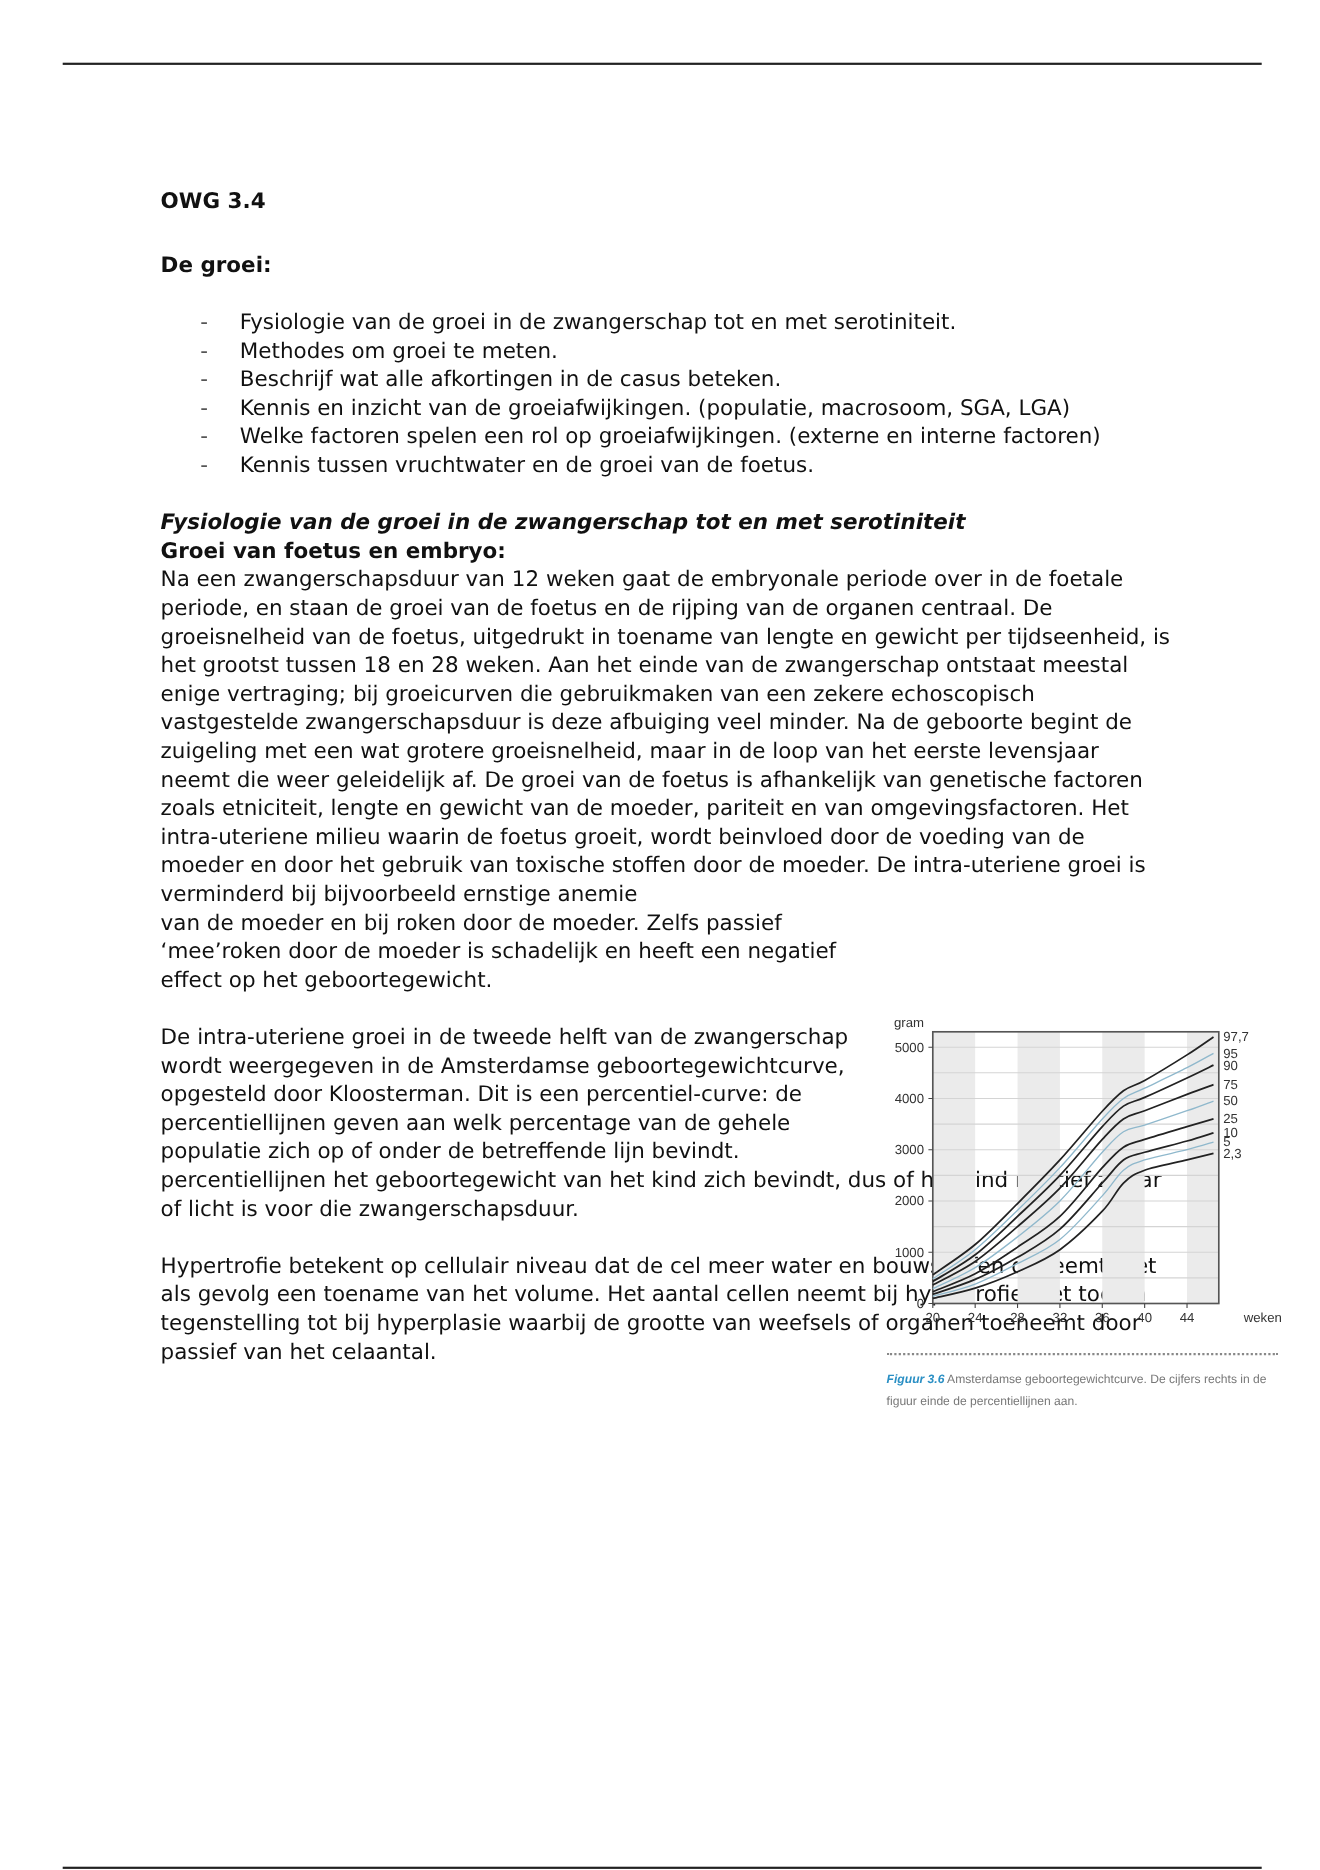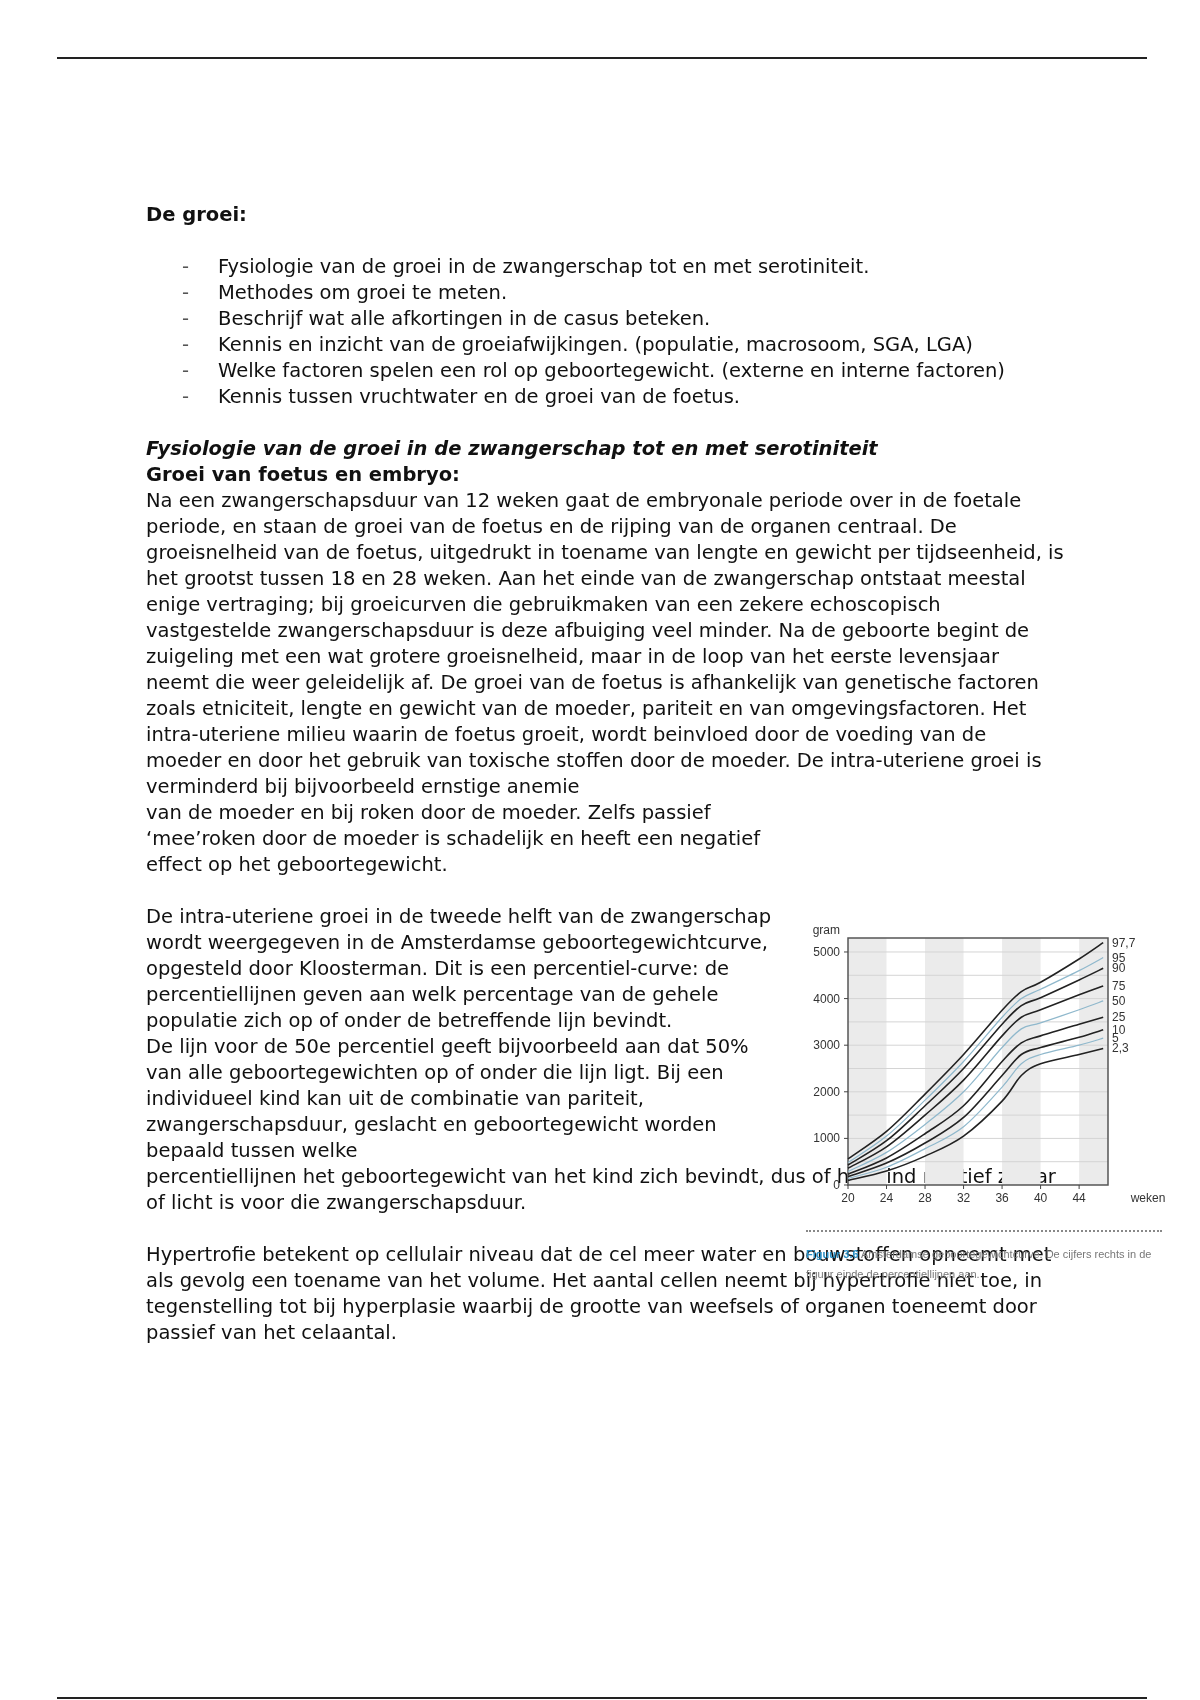--- a/index.html
+++ b/index.html
@@ -17,46 +17,46 @@
   ul.tasks li::before { content:"-"; position:absolute; left:-36px; color:#555; }
   .it { font-weight:bold; font-style:italic; }
   p { margin:0; }
   .gap { height:26px; }
   .narrow { width:640px; }
   .figure { position:absolute; left:798px; top:918px; width:372px; height:370px; }
   .figure svg { display:block; }
   .fig-sep { position:absolute; left:8px; top:312px; width:356px; border-top:2px dotted #888; }
   .caption { position:absolute; left:8px; top:326px; width:360px; font-size:11px; line-height:20px; color:#777;
              font-family:"Liberation Sans", sans-serif; }
-  .caption .fl { color:#2a8fc4; font-weight:bold; }
+  .caption .fl { color:#2a8fc4; font-weight:bold; font-style:italic; }
   .ticklbl { font-family:"Liberation Sans", sans-serif; font-size:12px; fill:#333; }
   .pctlbl { font-family:"Liberation Sans", sans-serif; font-size:12px; fill:#333; }
 </style>
 </head>
 <body>
 
 <div class="rule top"></div>
 
 <div class="content">
+  <p class="h owg">OWG 3.4</p>
   <p class="h groei">De groei:</p>
   <ul class="tasks">
     <li>Fysiologie van de groei in de zwangerschap tot en met serotiniteit.</li>
     <li>Methodes om groei te meten.</li>
     <li>Beschrijf wat alle afkortingen in de casus beteken.</li>
     <li>Kennis en inzicht van de groeiafwijkingen. (populatie, macrosoom, SGA, LGA)</li>
-    <li>Welke factoren spelen een rol op geboortegewicht. (externe en interne factoren)</li>
+    <li>Welke factoren spelen een rol op groeiafwijkingen. (externe en interne factoren)</li>
     <li>Kennis tussen vruchtwater en de groei van de foetus.</li>
   </ul>
   <p class="it">Fysiologie van de groei in de zwangerschap tot en met serotiniteit</p>
   <p class="h">Groei van foetus en embryo:</p>
   <p>Na een zwangerschapsduur van 12 weken gaat de embryonale periode over in de foetale periode, en staan de groei van de foetus en de rijping van de organen centraal. De groeisnelheid van de foetus, uitgedrukt in toename van lengte en gewicht per tijdseenheid, is het grootst tussen 18 en 28 weken. Aan het einde van de zwangerschap ontstaat meestal enige vertraging; bij groeicurven die gebruikmaken van een zekere echoscopisch vastgestelde zwangerschapsduur is deze afbuiging veel minder. Na de geboorte begint de zuigeling met een wat grotere groeisnelheid, maar in de loop van het eerste levensjaar neemt die weer geleidelijk af. De groei van de foetus is afhankelijk van genetische factoren zoals etniciteit, lengte en gewicht van de moeder, pariteit en van omgevingsfactoren. Het intra-uteriene milieu waarin de foetus groeit, wordt beinvloed door de voeding van de moeder en door het gebruik van toxische stoffen door de moeder. De intra-uteriene groei is verminderd bij bijvoorbeeld ernstige anemie</p>
   <p class="narrow">van de moeder en bij roken door de moeder. Zelfs passief ‘mee’roken door de moeder is schadelijk en heeft een negatief effect op het geboortegewicht.</p>
   <div class="gap"></div>
   <p class="narrow">De intra-uteriene groei in de tweede helft van de zwangerschap wordt weergegeven in de Amsterdamse geboortegewichtcurve, opgesteld door Kloosterman. Dit is een percentiel-curve: de percentiellijnen geven aan welk percentage van de gehele populatie zich op of onder de betreffende lijn bevindt.</p>
-  <p class="narrow">De lijn voor de 50e percentiel geeft bijvoorbeeld aan dat 50% van alle geboortegewichten op of onder die lijn ligt. Bij een individueel kind kan uit de combinatie van pariteit, zwangerschapsduur, geslacht en geboortegewicht worden bepaald tussen welke</p>
   <p>percentiellijnen het geboortegewicht van het kind zich bevindt, dus of het kind relatief zwaar of licht is voor die zwangerschapsduur.</p>
   <div class="gap"></div>
   <p>Hypertrofie betekent op cellulair niveau dat de cel meer water en bouwstoffen opneemt met als gevolg een toename van het volume. Het aantal cellen neemt bij hypertrofie niet toe, in tegenstelling tot bij hyperplasie waarbij de grootte van weefsels of organen toeneemt door passief van het celaantal.</p>
   <div class="gap"></div>
 </div>
 
 <div class="figure">
   <svg id="chart" width="372" height="310">
       <rect x="50" y="20" width="38.51851851851852" height="247" fill="#ebebeb"></rect>
       <rect x="127.03703703703704" y="20" width="38.518518518518505" height="247" fill="#ebebeb"></rect>

